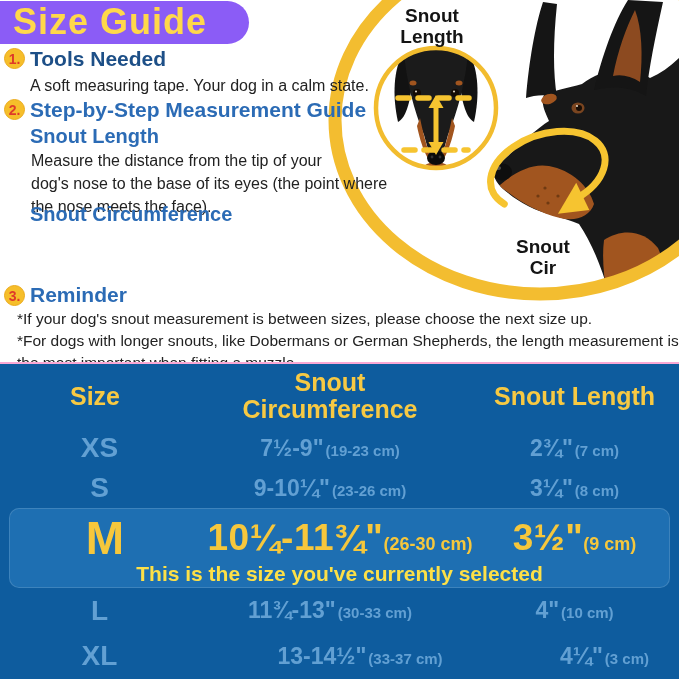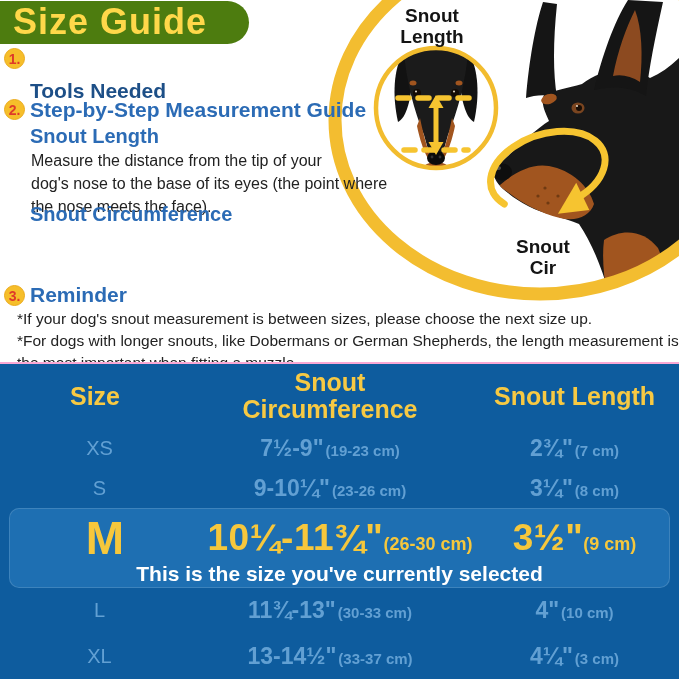--- a/index.html
+++ b/index.html
@@ -5,35 +5,35 @@
   html,body{margin:0;padding:0;background:#e8e8e8;}
   #canvas{
     position:relative;width:679px;height:679px;background:#ffffff;
     font-family:"Liberation Sans",sans-serif;overflow:hidden;margin:0 auto;
   }
   .abs{position:absolute;}
   .preline{white-space:pre-line;}
 
   
   .banner{
-    left:0;top:1px;height:43px;width:249px;background:#4d7c0f;
+    left:0;top:1px;height:43px;width:249px;background:#8b5cf6;
     border-radius:0 22px 22px 0;display:flex;align-items:center;
   }
   .banner-title{
     color:#FFD84A;font-size:36px;font-weight:bold;letter-spacing:1px;
     padding-left:13px;transform:translateY(-1px);
   }
 
   
   .badge{
     width:21px;height:21px;border-radius:50%;background:#F6BE2A;border:1px solid #EBAB1D;
     color:#DE3A2A;font-weight:bold;font-size:14px;display:flex;align-items:center;
     justify-content:center;box-sizing:border-box;
   }
-  .h1a{color:#1D4F87;font-size:21px;font-weight:bold;margin-top:32px;}
+  .h1a{color:#1D4F87;font-size:21px;font-weight:bold;}
   .h1b{color:#2B6BB5;font-size:21px;font-weight:bold;}
   .h2{color:#2B6BB5;font-size:20px;font-weight:bold;}
   .body{color:#222222;font-size:16px;line-height:23px;}
   .note{color:#222222;font-size:15.5px;line-height:22px;}
 
   
   .diagram-label{
     width:100px;text-align:center;color:#141414;font-size:19px;
     font-weight:bold;line-height:21px;
   }
@@ -41,35 +41,35 @@
   
   .size-table{
     left:0;top:362px;width:679px;height:317px;background:#0E5C9E;
     border-top:2px solid #f9a8d4;box-sizing:border-box;
   }
   .trow{display:grid;grid-template-columns:190px 280px 1fr;align-items:center;}
   .tcell{display:flex;justify-content:center;align-items:baseline;text-align:center;}
   .thead{height:64px;}
   .thead .tcell{color:#F7C943;font-size:25px;font-weight:bold;line-height:27px;align-items:center;}
   .light{height:40px;color:#62A0D3;}
-  .light .cell-size{font-size:20px;font-weight:normal;margin-left:9px;}
+  .light .cell-size{font-size:28px;font-weight:bold;margin-left:9px;}
   .light .val{font-size:23px;font-weight:bold;}
   .light .cm{font-size:15px;font-weight:bold;margin-left:2px;}
   .row-l{height:45px;}
-  .row-xl{height:46px;}
+  .row-xl{height:46px;gap:30px;}
   .selected-block{
     margin:0 9px;height:80px;border-radius:10px;background:#1E6FB2;
     border:1px solid rgba(255,255,255,0.14);box-sizing:border-box;
   }
   .selected-row{height:50px;margin-top:2px;color:#F6C73C;}
   .selected-row .cell-size{font-size:46px;font-weight:bold;}
   .selected-row .val{font-size:37px;font-weight:bold;letter-spacing:0.5px;}
   .selected-row .cm{font-size:18px;font-weight:bold;margin-left:0;}
   .selected-note{
-    text-align:center;color:#ffffff;font-size:21px;font-weight:bold;margin-top:1px;
+    text-align:center;color:#fde047;font-size:21px;font-weight:bold;margin-top:1px;
   }
 </style>
 </head>
 <body>
 
 <div id="canvas">
 
   <svg class="abs" style="left:250px;top:0;" width="429" height="362" viewBox="250 0 429 362">
     <defs>
       <clipPath id="swooshClip">
@@ -178,20 +178,21 @@
 Length</div>
   <div class="abs diagram-label preline" style="left:493px;top:236px;">Snout
 Cir</div>
 
   <div class="abs banner">
     <span class="banner-title">Size Guide</span>
   </div>
 
   <div class="abs badge" style="left:4px;top:48px;">1.</div>
   <div class="abs h1a" style="left:30px;top:47px;">Tools Needed</div>
+  <div class="abs body" style="left:30px;top:74px;">A soft measuring tape. Your dog in a calm state.</div>
 
   <div class="abs badge" style="left:4px;top:99px;">2.</div>
   <div class="abs h1b" style="left:30px;top:98px;">Step-by-Step Measurement Guide</div>
 
   <div class="abs h2" style="left:30px;top:125px;">Snout Length</div>
   <div class="abs body preline" style="left:31px;top:149px;">Measure the distance from the tip of your
 dog's nose to the base of its eyes (the point where
 the nose meets the face).</div>
 
   <div class="abs h2" style="left:30px;top:203px;">Snout Circumference</div>

